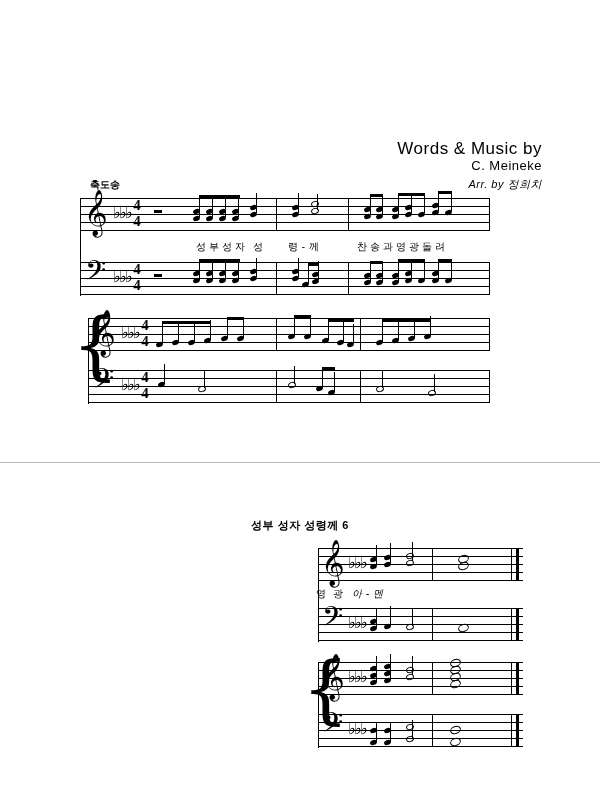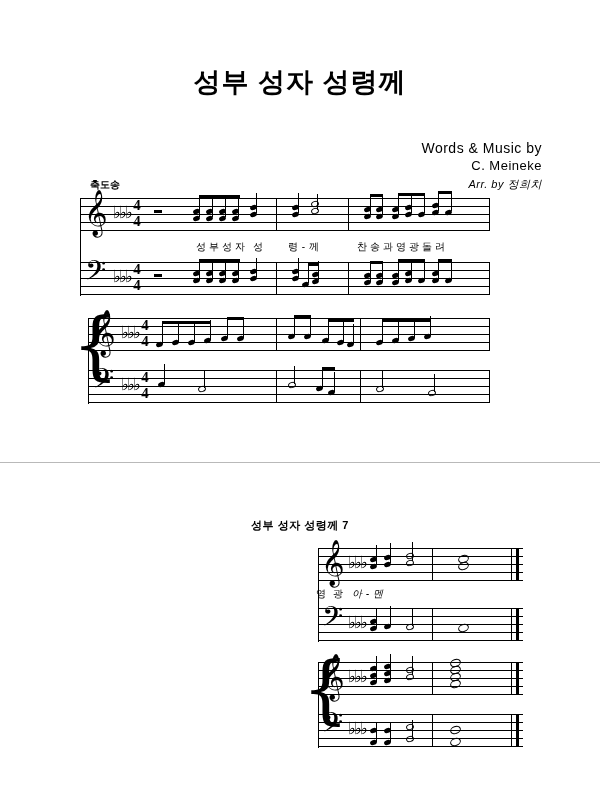--- a/index.html
+++ b/index.html
@@ -39,21 +39,21 @@
   
   .credits {
     position: absolute;
     right: 58px;
     top: 140px;
     text-align: right;
     line-height: 17px;
     font-size: 13px;
     letter-spacing: 0.5px;
   }
-  .credits .c1 { font-size: 14px; }
+  .credits .c1 { font-size: 17px; }
   .credits .c2 { font-size: 13px; }
   .credits .c3 { font-size: 11px; font-style: italic; margin-top: 2px; }
 
   
   .section-mark {
     position: absolute;
     left: 90px;
     top: 178px;
     font-size: 10px;
     font-weight: bold;
@@ -177,21 +177,20 @@
     font-size: 11px;
     font-weight: bold;
     letter-spacing: 0.5px;
   }
 </style>
 </head>
 <body>
 
 <div class="page">
 
-  <div class="title">성부 성자 성령께</div>
 
   <div class="credits">
     <div class="c1">Words  &amp;  Music  by</div>
     <div class="c2">C.  Meineke</div>
     <div class="c3">Arr.  by 정희치</div>
   </div>
 
   <div class="section-mark">축도송</div>
 
   <div class="system" style="left:80px; top:198px; width:410px; height:34px;">
@@ -457,21 +456,21 @@
     <div class="stem" style="left:346px; top:4px; height:18px;"></div>
 
     <div class="barline" style="left:401px; top:0; height:33px;"></div>
   </div>
 
   <div class="brace" style="left:72px; top:308px;">{</div>
   <div class="barline" style="left:88px; top:318px; height:86px;"></div>
 
   <div class="divider"></div>
 
-  <div class="page2-title">성부 성자 성령께  7</div>
+  <div class="page2-title">성부 성자 성령께  6</div>
 
   <div class="system" style="left:318px; top:548px; width:205px; height:34px;">
     <div class="staff" style="top:0; height:34px;">
       <div class="line" style="top:0px;"></div>
       <div class="line" style="top:8px;"></div>
       <div class="line" style="top:16px;"></div>
       <div class="line" style="top:24px;"></div>
       <div class="line" style="top:32px;"></div>
     </div>
     <div class="barline" style="left:0; top:0; height:33px;"></div>

